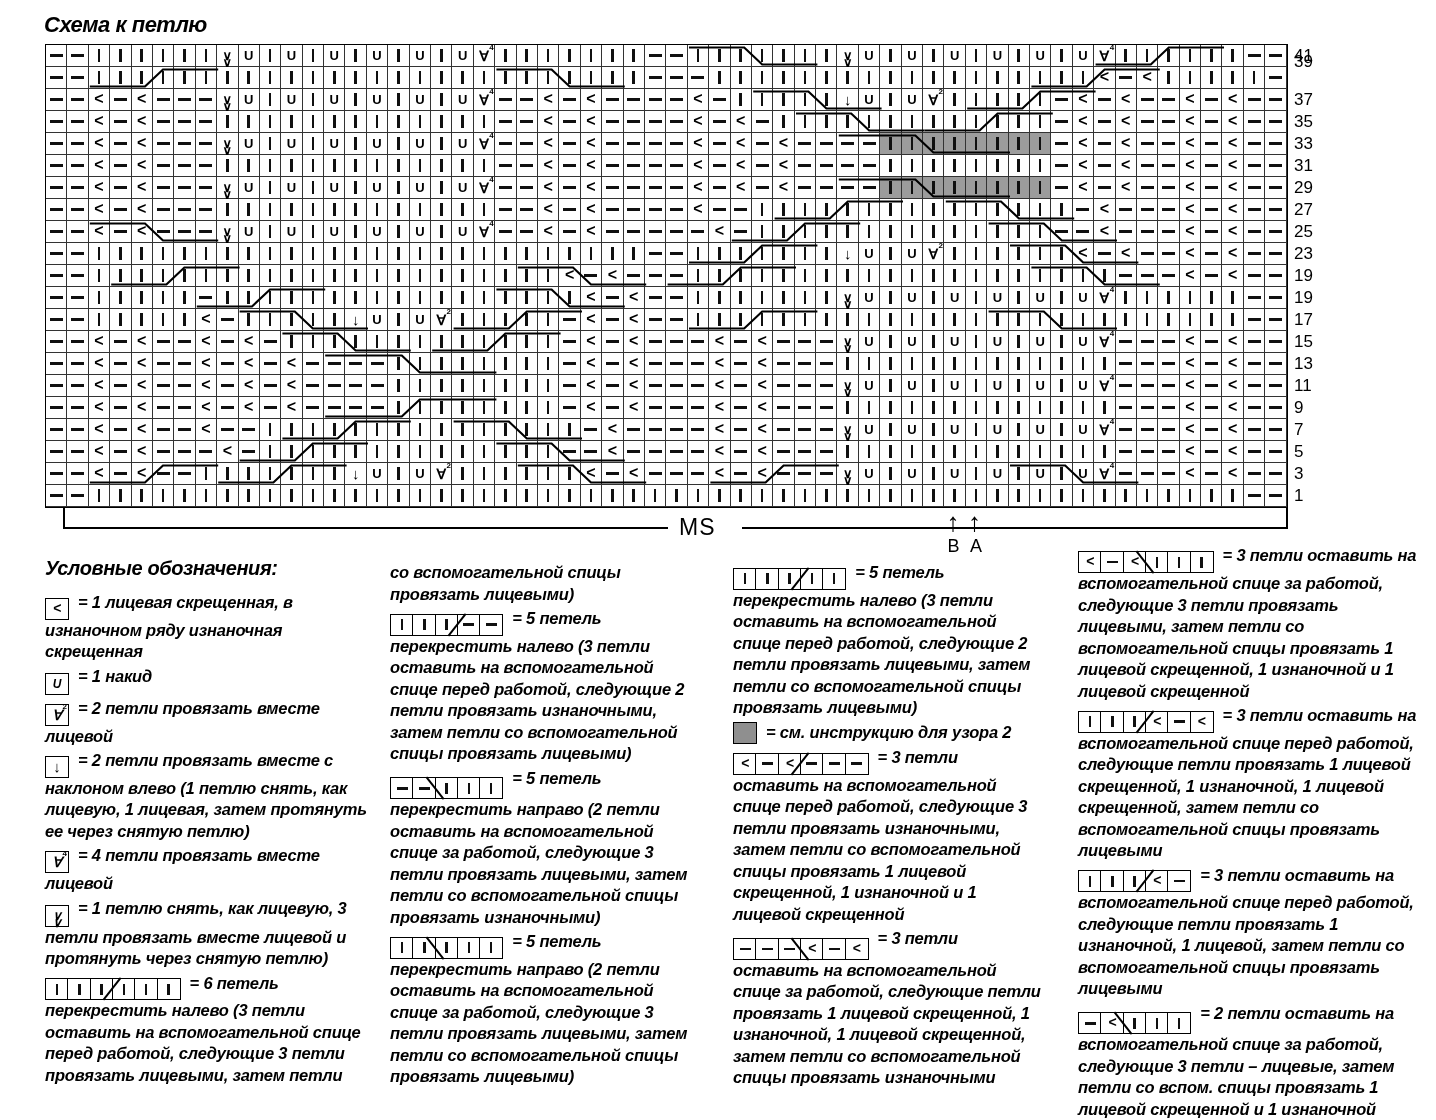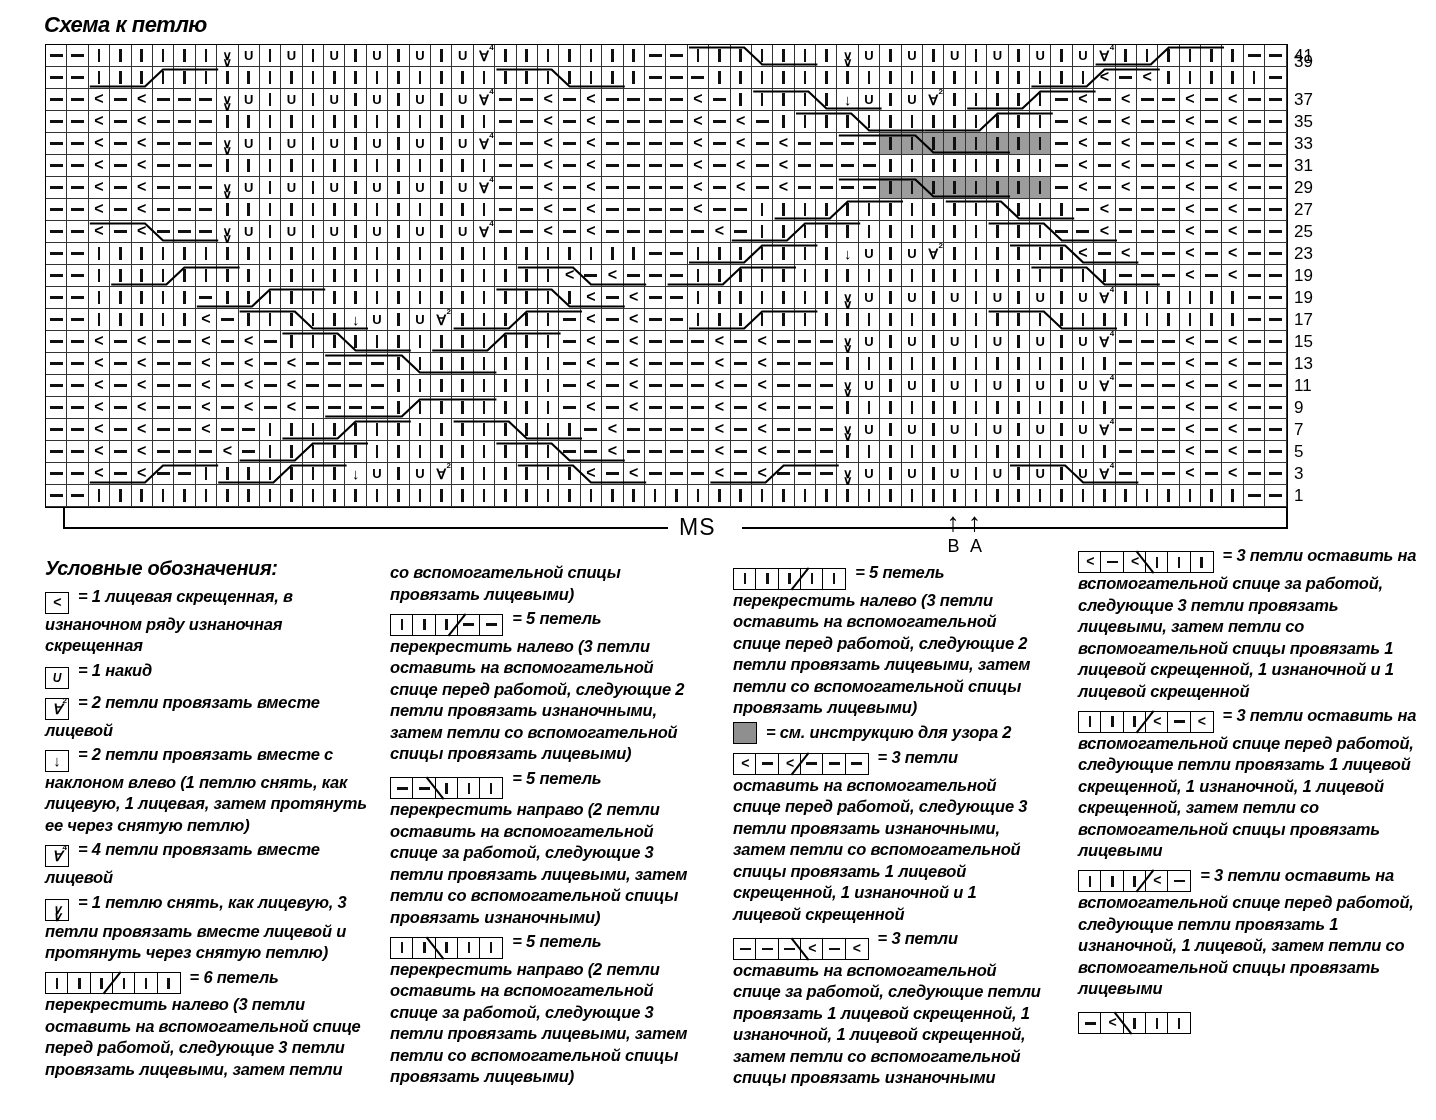--- a/index.html
+++ b/index.html
@@ -23,21 +23,21 @@
   .rownums{position:absolute;left:1294px;top:44px;width:40px;}
   .rownum{position:absolute;font-size:17px;font-weight:500;text-align:center;}
   
   .ms-line{position:absolute;top:527px;height:2px;background:#000;}
   .ms-tick{position:absolute;width:2px;background:#000;}
   .ms-label{position:absolute;top:514px;font-size:23px;letter-spacing:1px;}
   .marker-arrow{position:absolute;font-size:26px;font-weight:bold;line-height:1;}
   .marker-label{position:absolute;font-size:18px;font-weight:500;}
   
   .legend-col{position:absolute;font-style:italic;font-weight:bold;font-size:16.5px;line-height:21.5px;letter-spacing:-0.2px;}
-  .legend-heading{font-size:20px;font-weight:bold;font-style:italic;margin-bottom:6px;letter-spacing:-0.4px;}
+  .legend-heading{font-size:20px;font-weight:bold;font-style:italic;margin-bottom:12px;letter-spacing:-0.4px;}
   .legend-item{margin-bottom:3px;}
   .sym{display:inline-flex;vertical-align:-6px;margin-right:9px;position:relative;}
   .sym .mcell{width:24px;height:22px;border:1.7px solid #000;margin-left:-1.7px;display:flex;align-items:center;justify-content:center;background:#fff;position:relative;box-sizing:border-box;}
   .sym .mcell:first-child{margin-left:0;}
   .sym .mcell.gray{background:#8f8f8f;}
   .sym .mcell .g-k{height:11px;width:2.4px;}
   .sym .mcell .g-p{width:11px;height:2.4px;}
   .sym .mcell .g-t{font-size:14px;}
   .sym .mcell .g-u{font-size:12px;}
   .sym .cut{position:absolute;top:-3px;width:2.4px;height:28px;background:#000;}
@@ -4072,15 +4072,15 @@
           <span class="mcell">
             <span class="g-k"></span>
           </span>
           <span class="mcell">
             <span class="g-k"></span>
           </span>
           <span class="mcell">
             <span class="g-k"></span>
           </span>
           <span class="cut" style="left:43.6px;transform:rotate(-38deg)"></span>
-        </span></div>
+        </span><span>= 2 петли оставить на вспомогательной спице за работой, следующие 3 петли – лицевые, затем петли со вспом. спицы провязать 1 лицевой скрещенной и 1 изнаночной</span></div>
     </div>
   </div>
 
 </body></html>

